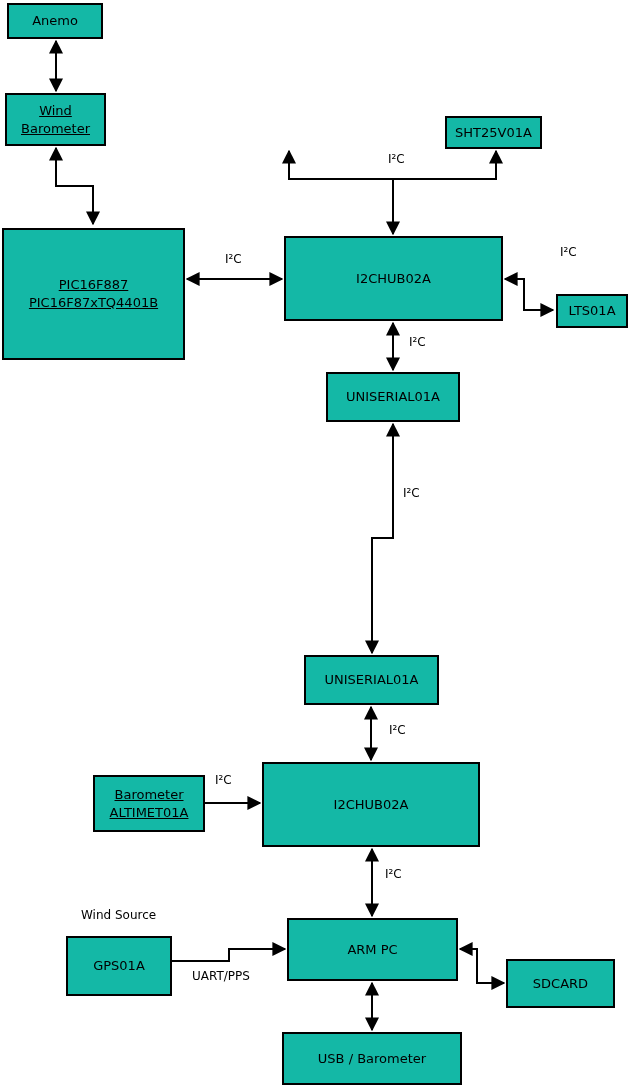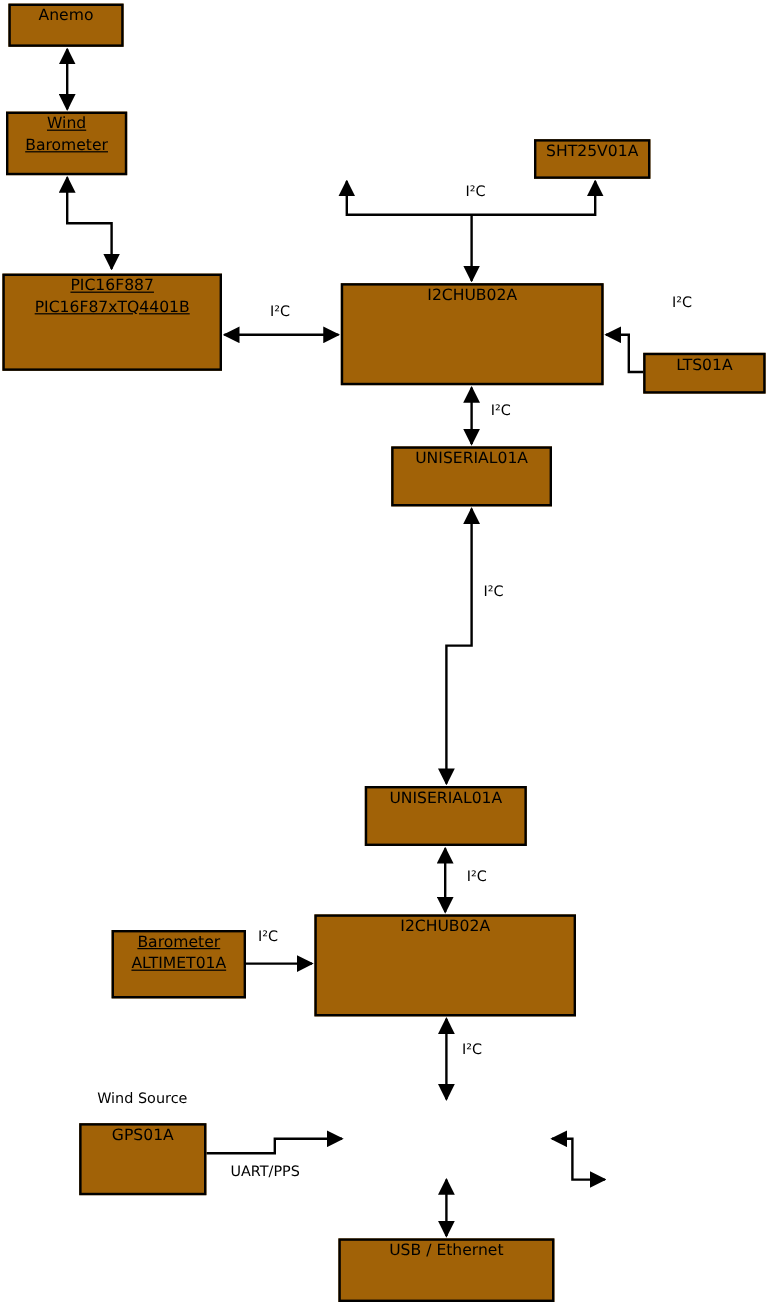--- a/index.html
+++ b/index.html
@@ -9,24 +9,24 @@
     height: 1089px;
     background: #ffffff;
     font-family: "DejaVu Sans", "Liberation Sans", sans-serif;
     color: #000000;
     overflow: hidden;
   }
   .wires { position: absolute; left: 0; top: 0; width: 640px; height: 1089px; }
   .node {
     position: absolute;
     box-sizing: border-box;
-    background: #a16207;
+    background: #14b8a6;
     border: 2px solid #000000;
     display: flex;
-    align-items: flex-start;
+    align-items: center;
     justify-content: center;
     text-align: center;
     font-size: 13px;
     line-height: 1.35;
   }
   .node .inner span { display: block; text-decoration: underline; }
   .lbl {
     position: absolute;
     font-size: 12px;
     white-space: nowrap;
@@ -64,37 +64,37 @@
     <span>Anemo</span>
   </div>
 
   <div class="node" style="left:5px; top:93px; width:101px; height:53px">
     <div class="inner">
       <span>Wind</span>
       <span>Barometer</span>
     </div>
   </div>
 
-  <div class="node" style="left:2px; top:228px; width:183px; height:81px">
+  <div class="node" style="left:2px; top:228px; width:183px; height:132px">
     <div class="inner">
       <span>PIC16F887</span>
       <span>PIC16F87xTQ4401B</span>
     </div>
   </div>
 
 
   <div class="node" style="left:445px; top:116px; width:97px; height:33px">
     <span>SHT25V01A</span>
   </div>
 
   <div class="node" style="left:284px; top:236px; width:219px; height:85px">
     <span>I2CHUB02A</span>
   </div>
 
-  <div class="node" style="left:536px; top:294px; width:102px; height:34px">
+  <div class="node" style="left:556px; top:294px; width:72px; height:34px">
     <span>LTS01A</span>
   </div>
 
   <div class="node" style="left:326px; top:372px; width:134px; height:50px">
     <span>UNISERIAL01A</span>
   </div>
 
   <div class="node" style="left:304px; top:655px; width:135px; height:50px">
     <span>UNISERIAL01A</span>
   </div>
@@ -107,24 +107,30 @@
   </div>
 
   <div class="node" style="left:262px; top:762px; width:218px; height:85px">
     <span>I2CHUB02A</span>
   </div>
 
   <div class="node" style="left:66px; top:936px; width:106px; height:60px">
     <span>GPS01A</span>
   </div>
 
+  <div class="node" style="left:287px; top:918px; width:171px; height:63px">
+    <span>ARM PC</span>
+  </div>
 
+  <div class="node" style="left:506px; top:959px; width:109px; height:49px">
+    <span>SDCARD</span>
+  </div>
 
   <div class="node" style="left:282px; top:1032px; width:180px; height:53px">
-    <span>USB / Ethernet</span>
+    <span>USB / Barometer</span>
   </div>
 
   <span class="lbl" style="left:388px; top:153px">I²C</span>
   <span class="lbl" style="left:225px; top:253px">I²C</span>
   <span class="lbl" style="left:560px; top:246px">I²C</span>
   <span class="lbl" style="left:409px; top:336px">I²C</span>
   <span class="lbl" style="left:403px; top:487px">I²C</span>
   <span class="lbl" style="left:389px; top:724px">I²C</span>
   <span class="lbl" style="left:215px; top:774px">I²C</span>
   <span class="lbl" style="left:385px; top:868px">I²C</span>

